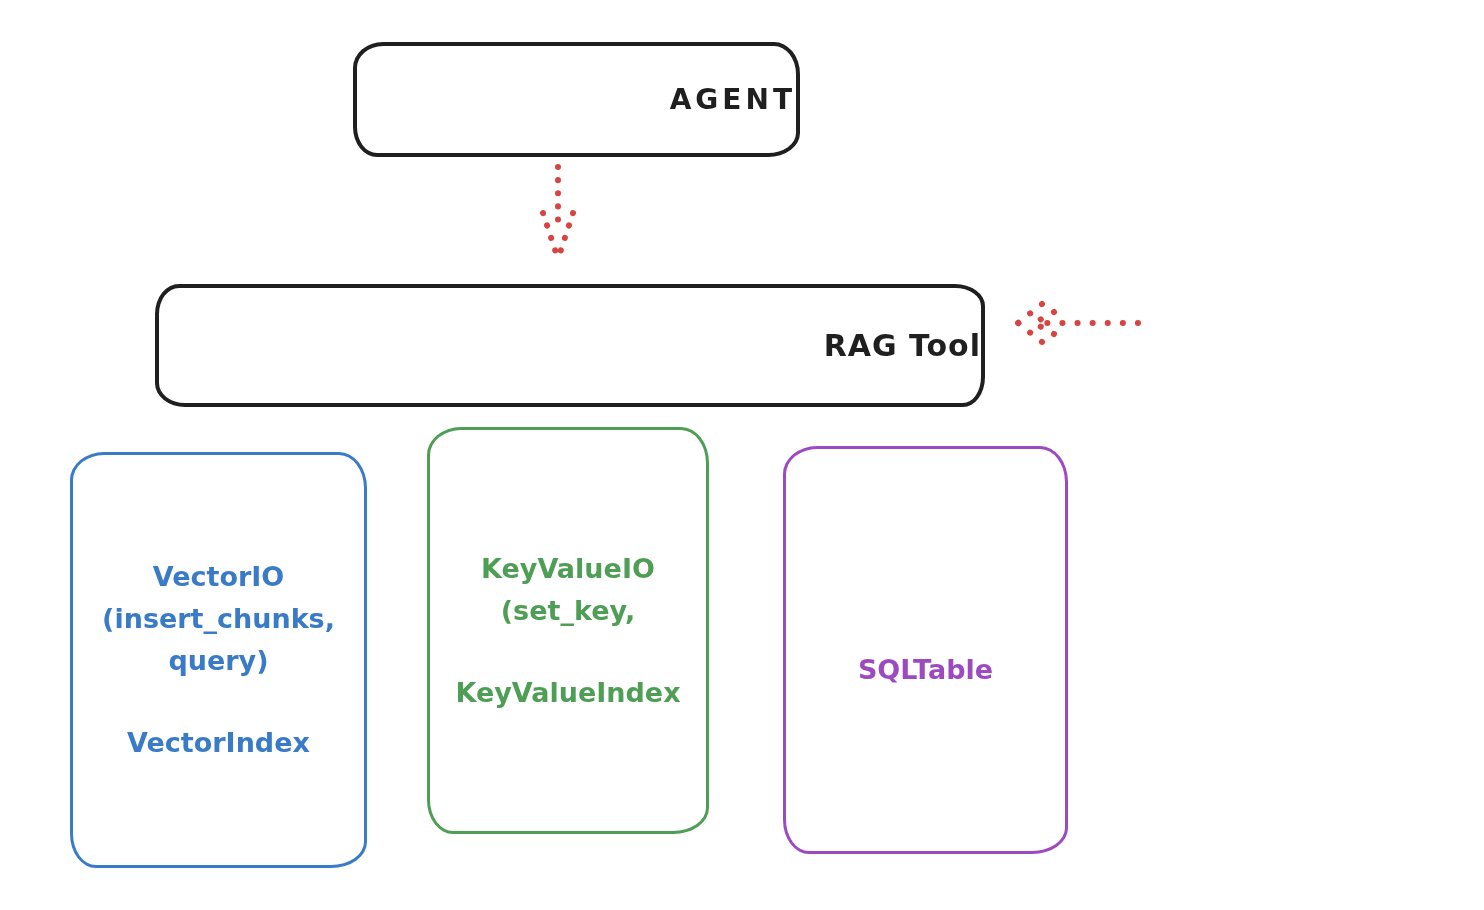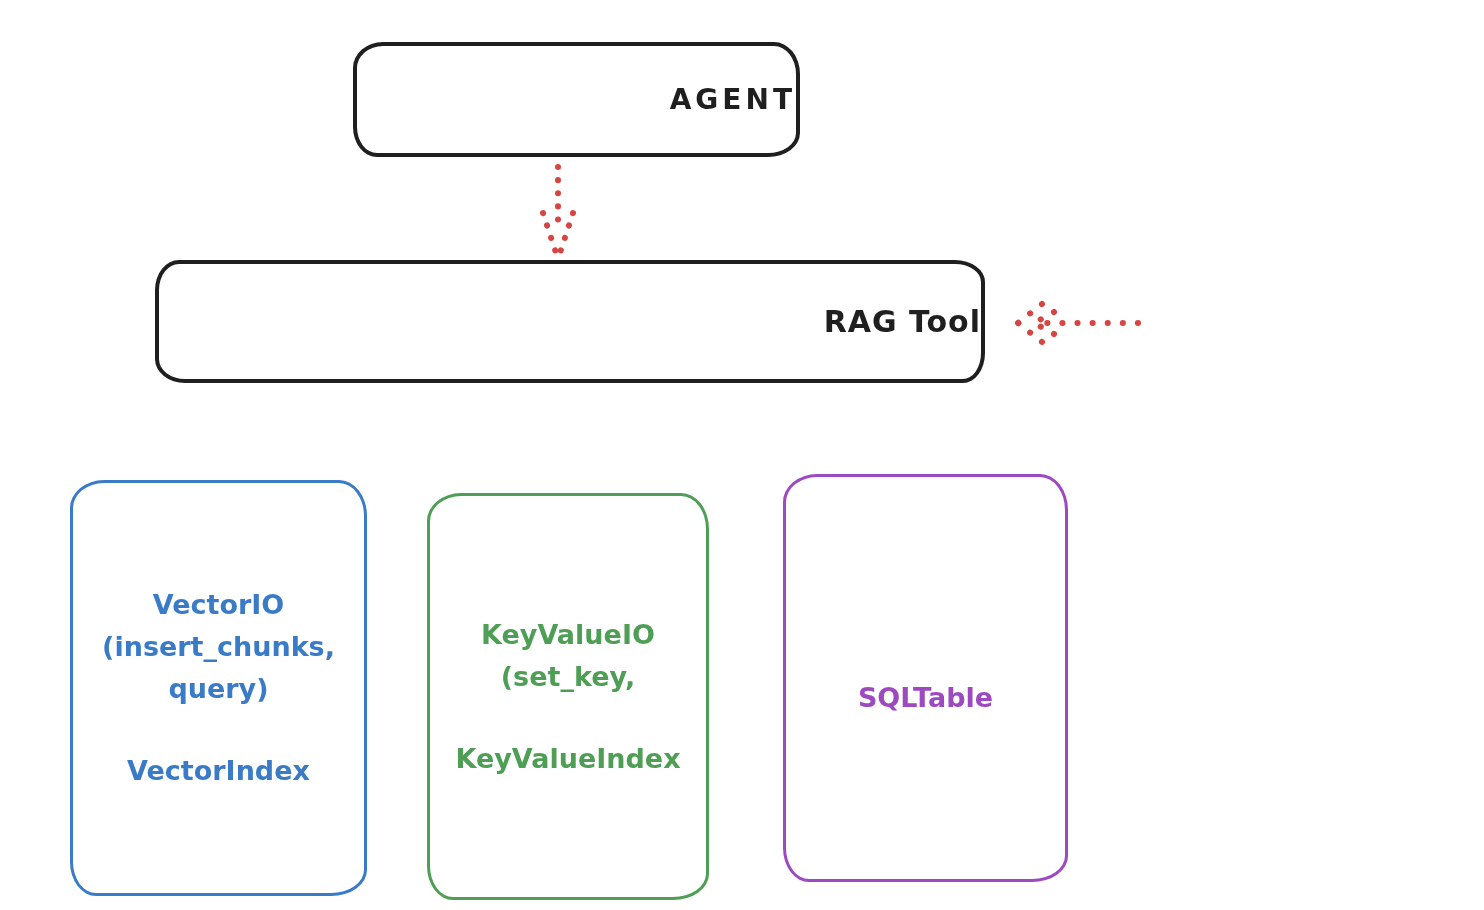--- a/index.html
+++ b/index.html
@@ -27,21 +27,21 @@
   .agent-box {
     left: 353px; top: 42px; width: 447px; height: 115px;
   }
   .agent-label {
     font-size: 28px;
     font-weight: bold;
     letter-spacing: 4px;
     color: #1f1f1f;
   }
   .rag-box {
-    left: 155px; top: 260px; width: 830px; height: 123px;
+    left: 155px; top: 284px; width: 830px; height: 123px;
     border-radius: 24px 30px 22px 30px / 30px 22px 30px 24px;
   }
   .rag-label {
     font-size: 30px;
     font-weight: bold;
     letter-spacing: 1px;
     color: #1f1f1f;
   }
   .arrow { position: absolute; }
   .arrow-down { left: 539px; top: 163px; }
@@ -65,24 +65,23 @@
     border-radius: 34px 28px 36px 26px / 28px 36px 26px 34px;
     color: var(--c);
     display: flex;
     flex-direction: column;
     align-items: center;
     justify-content: center;
     text-align: center;
     font-weight: bold;
     font-size: 27px;
     line-height: 42px;
-    margin-top: 28px;
   }
   .backend-vector    { left: 70px;  top: 452px; width: 297px; height: 416px; }
-  .backend-keyvalue  { left: 427px; top: 465px; width: 282px; height: 407px; }
+  .backend-keyvalue  { left: 427px; top: 427px; width: 282px; height: 407px; }
   .backend-relational{ left: 783px; top: 446px; width: 285px; height: 408px; }
   .box-lines span { display: block; white-space: nowrap; }
   .box-index { margin-top: 40px; white-space: nowrap; }
 </style>
 </head>
 <body>
 
 <div class="canvas">
 
   <div class="node sketch agent-box">

